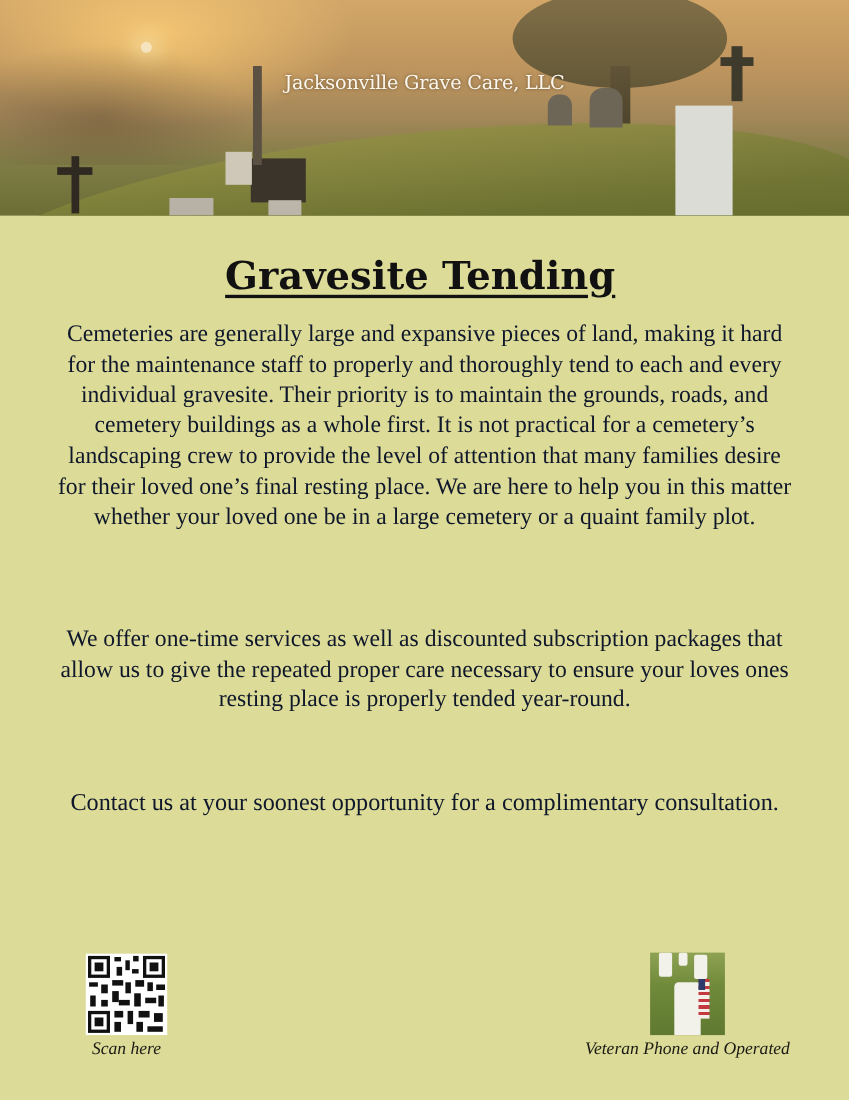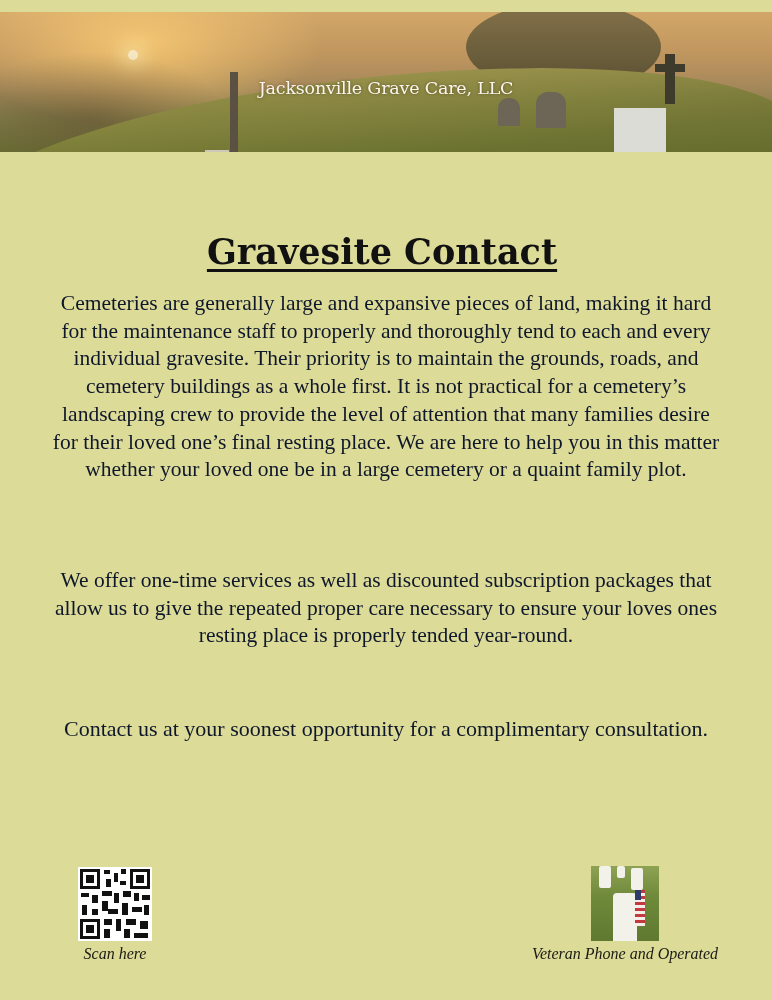--- a/index.html
+++ b/index.html
@@ -1,19 +1,19 @@
 <!DOCTYPE html>
 <html><head>
 <meta charset="utf-8">
 <style>
   html, body { margin:0; padding:0; }
   body { width:772px; height:1000px; background:#dcdb98; position:relative; overflow:hidden; font-family:"Liberation Serif", "DejaVu Serif", serif; color:#1a1a14; }
 
   
-  .banner { position:absolute; left:0; top:12px; width:772px; height:140px; overflow:hidden;
+  .banner { position:absolute; left:0; top:0; width:772px; height:196px; overflow:hidden;
     background:
       radial-gradient(ellipse 260px 120px at 140px 30px, rgba(255,205,110,0.95), rgba(255,205,110,0) 70%),
       linear-gradient(180deg, #c89a5a 0%, #b88c56 30%, #9e8356 55%, #7b7a44 75%, #6a6e34 100%);
   }
   .hill { position:absolute; left:-40px; right:-40px; bottom:-80px; height:200px; border-radius:50% 50% 0 0;
     background:linear-gradient(180deg,#8a8a40 0%, #6b7230 40%, #5c6426 100%); transform:rotate(-6deg); transform-origin:right bottom; }
   .fog { position:absolute; inset:0; background:linear-gradient(180deg, rgba(230,190,130,0.35), rgba(180,150,100,0.15) 60%, rgba(0,0,0,0) 100%); }
   .tree-big { position:absolute; left:466px; top:-10px; width:195px; height:90px; border-radius:50%; background:#3b3a22; opacity:0.9; }
   .trunk { position:absolute; left:555px; top:60px; width:18px; height:80px; background:#3a3522; }
   .trees-left { position:absolute; left:0; top:40px; width:230px; height:110px; background:radial-gradient(ellipse at 40% 60%, rgba(90,70,45,0.55), rgba(90,70,45,0) 70%); }
@@ -70,21 +70,21 @@
   <div class="cross-v" style="left:665px;top:42px;width:10px;height:50px;background:#3e3a2c;"></div>
   <div class="cross-h" style="left:655px;top:52px;width:30px;height:8px;background:#3e3a2c;"></div>
   <div class="stone" style="left:230px;top:60px;width:8px;height:90px;background:#5a5142;"></div>
 
   <div class="banner-text">
     <div>Jacksonville Grave Care, LLC</div>
   </div>
 </div>
 
 <div class="title">
-  <span>Gravesite Contact</span>
+  <span>Gravesite Tending</span>
 </div>
 
 <div class="para p1">Cemeteries are generally large and expansive pieces of land, making it hard for the maintenance staff to properly and thoroughly tend to each and every individual gravesite.  Their priority is to maintain the grounds, roads, and cemetery buildings as a whole first.  It is not practical for a cemetery’s landscaping crew to provide the level of attention that many families desire for their loved one’s final resting place.  We are here to help you in this matter whether your loved one be in a large cemetery or a quaint family plot.</div>
 <div class="para p2">We offer one-time services as well as discounted subscription packages that allow us to give the repeated proper care necessary to ensure your loves ones resting place is properly tended year-round.</div>
 <div class="para p3">Contact us at your soonest opportunity for a complimentary consultation.</div>
 
 <div class="qr">
 
   <div class="cell" style="left:2px;top:2px;width:20px;height:20px;"></div>
   <div class="cell" style="left:5px;top:5px;width:14px;height:14px;background:#fff;"></div>

